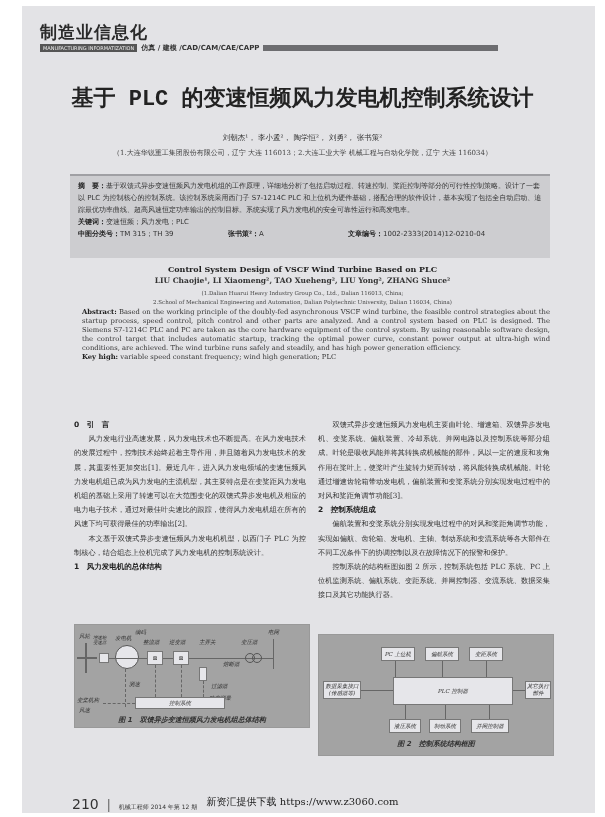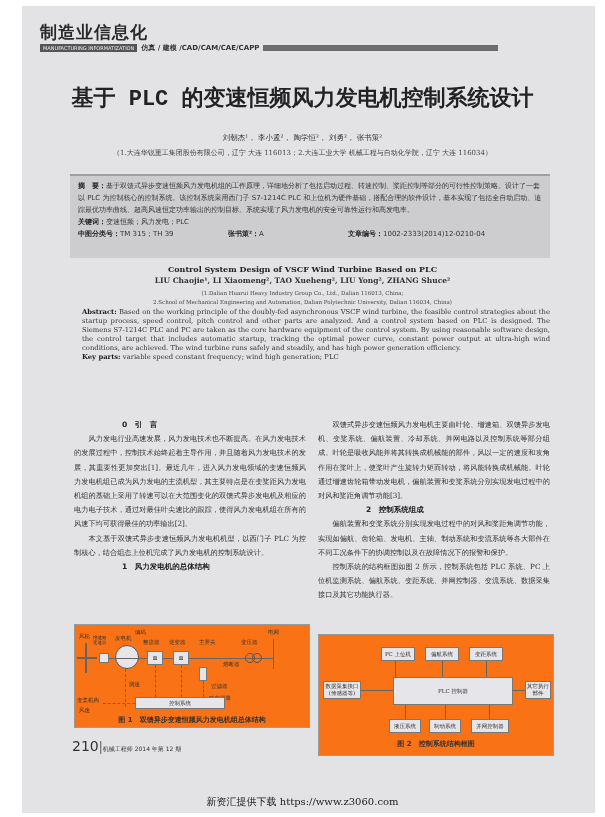--- a/index.html
+++ b/index.html
@@ -44,34 +44,34 @@
 
   .en-abstract {
     position: absolute; left: 82px; top: 308px; width: 468px; font-size: 6.8px; line-height: 9px;
     color: #333; text-align: justify;
   }
   .en-abstract b { color: #222; }
 
   .col { position: absolute; width: 232px; font-size: 7.2px; line-height: 14.2px; color: #333; text-align: justify; }
   .col.left { left: 74px; top: 418px; }
   .col.right { left: 318px; top: 418px; }
-  .sec-h { font-family: "DejaVu Sans", sans-serif; font-weight: bold; font-size: 7.5px; color: #222; margin-left: 48px; }
+  .sec-h { font-family: "DejaVu Sans", sans-serif; font-weight: bold; font-size: 7.5px; color: #222; }
   .para { text-indent: 2em; }
 
-  .fig { position: absolute; border: 1px solid #999; background: #f97316; }
+  .fig { position: absolute; border: 1px solid #999; background: #a3a3a3; font-style: italic; }
   .fig1 { left: 74px; top: 624px; width: 236px; height: 104px; }
   .fig2 { left: 318px; top: 634px; width: 236px; height: 122px; }
   .fig-cap { position: absolute; width: 100%; text-align: center; font-family: "DejaVu Sans", sans-serif; font-size: 7px; font-weight: bold; color: #333; }
   .box { position: absolute; border: 1px solid #777; background: #e6e6ea; font-size: 5.5px; display: flex; align-items: center; justify-content: center; text-align: center; color: #333; line-height: 7px; }
   .lbl { position: absolute; font-size: 5.5px; color: #333; white-space: nowrap; }
   .ln { position: absolute; background: #666; }
   .dash-v { position: absolute; border-left: 1px dashed #666; }
   .dash-h { position: absolute; border-top: 1px dashed #666; }
 
-  .footer { position: absolute; left: 72px; top: 738px; display: flex; align-items: baseline; gap: 0; color: #333; }
+  .footer { position: absolute; left: 72px; top: 796px; display: flex; align-items: baseline; gap: 8px; color: #333; }
   .footer .pnum { font-family: "DejaVu Sans", sans-serif; font-size: 14px; }
   .footer .jrnl { font-family: "DejaVu Sans", sans-serif; font-size: 6px; }
   .watermark { position: absolute; left: 0; width: 605px; top: 795px; text-align: center; font-family: "DejaVu Serif", serif; font-size: 10px; color: #222; }
 </style>
 </head>
 <body>
 
 <div class="page"></div>
 
 <div class="header-brand">制造业信息化</div>
@@ -102,21 +102,21 @@
 
 <div class="en-title">Control System Design of VSCF Wind Turbine Based on PLC</div>
 <div class="en-authors">LIU Chaojie¹,   LI Xiaomeng²,   TAO Xueheng²,   LIU Yong²,   ZHANG Shuce²</div>
 <div class="en-affil">
   <div>(1.Dalian Huarui Heavy Industry Group Co., Ltd., Dalian 116013, China;</div>
   <div>2.School of Mechanical Engineering and Automation, Dalian Polytechnic University, Dalian 116034, China)</div>
 </div>
 
 <div class="en-abstract">
   <div><b>Abstract:</b> <span>Based on the working principle of the doubly-fed asynchronous VSCF wind turbine, the feasible control strategies about the startup process, speed control, pitch control and other parts are analyzed. And a control system based on PLC is designed. The Siemens S7-1214C PLC and PC are taken as the core hardware equipment of the control system. By using reasonable software design, the control target that includes automatic startup, tracking the optimal power curve, constant power output at ultra-high wind conditions, are achieved. The wind turbine runs safely and steadily, and has high power generation efficiency.</span></div>
-  <div><b>Key parts:</b> <span>variable speed constant frequency; wind high generation; PLC</span></div>
+  <div><b>Key high:</b> <span>variable speed constant frequency; wind high generation; PLC</span></div>
 </div>
 
 <div class="col left">
   <div class="sec-h">0　引　言</div>
   <div class="para">风力发电行业高速发展，风力发电技术也不断提高。在风力发电技术的发展过程中，控制技术始终起着主导作用，并且随着风力发电技术的发展，其重要性更加突出[1]。最近几年，进入风力发电领域的变速恒频风力发电机组已成为风力发电的主流机型，其主要特点是在变桨距风力发电机组的基础上采用了转速可以在大范围变化的双馈式异步发电机及相应的电力电子技术，通过对最佳叶尖速比的跟踪，使得风力发电机组在所有的风速下均可获得最佳的功率输出[2]。</div>
   <div class="para">本文基于双馈式异步变速恒频风力发电机机型，以西门子 PLC 为控制核心，结合组态上位机完成了风力发电机的控制系统设计。</div>
   <div class="sec-h">1　风力发电机的总体结构</div>
 </div>
 
 <div class="col right">

